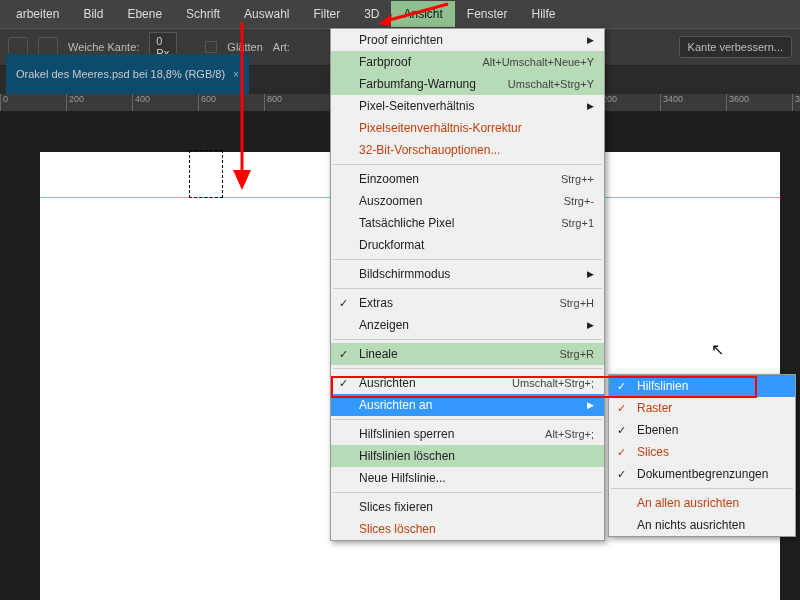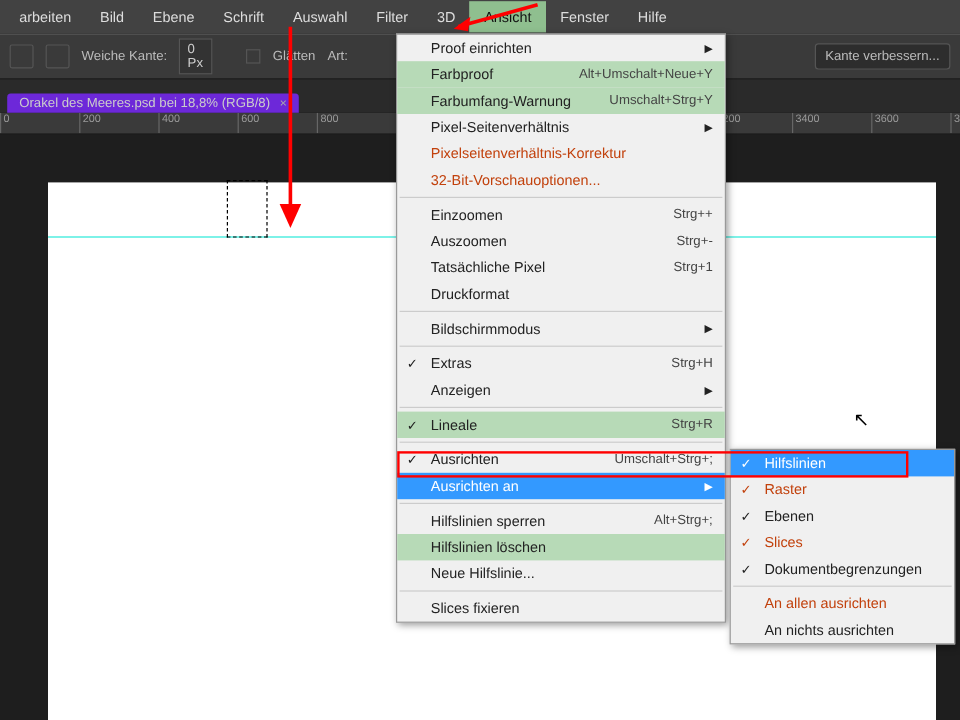--- a/index.html
+++ b/index.html
@@ -6,21 +6,21 @@
   body { background: #000; width: 800px; height: 600px; overflow: hidden; position: relative; }
   .menubar { background: #424242; height: 28px; display: flex; align-items: center; padding: 0 4px; color: #ddd; font-size: 12px; }
   .menubar .item { padding: 6px 12px; cursor: default; }
   .menubar .item.active { background: #8fbf8f; color: #111; }
   .toolbar { background: #3a3a3a; height: 38px; border-top: 1px solid #555; border-bottom: 1px solid #222; display: flex; align-items: center; gap: 10px; padding: 0 8px; color: #bbb; font-size: 11px; }
   .tb-ico { width: 20px; height: 20px; border: 1px solid #555; border-radius: 2px; }
   .tb-label {}
   .tb-input { background: #333; color: #ccc; border: 1px solid #555; padding: 2px 6px; width: 28px; font-size: 11px; }
   .tb-btn { background: #2d2d2d; border: 1px solid #555; color: #bbb; font-size: 11px; padding: 4px 8px; border-radius: 3px; }
   .tabbar { background: #2a2a2a; height: 28px; display: flex; align-items: flex-end; padding-left: 6px; }
-  .tab { background: #6d28d9; color: #ccc; font-size: 11px; padding: 2px 10px; border-radius: 3px 3px 0 0; display: flex; align-items: center; gap: 8px; }
+  .tab { background: #0c4a6e; color: #ccc; font-size: 11px; padding: 14px 10px; border-radius: 3px 3px 0 0; display: flex; align-items: center; gap: 8px; }
   .tab .close { font-size: 10px; color: #aaa; }
   .ruler-h { background: #3a3a3a; height: 18px; display: flex; color: #999; font-size: 9px; overflow: hidden; border-bottom: 1px solid #222; }
   .ruler-h span { width: 66px; flex: 0 0 66px; border-left: 1px solid #666; padding-left: 2px; }
   .stage { position: relative; background: #1e1e1e; height: 488px; }
   .canvas { position: absolute; left: 40px; top: 40px; width: 740px; height: 480px; background: #fff; }
   .guide-h { position: absolute; left: 40px; top: 85px; width: 740px; height: 1px; background: #29ead9; }
   .marquee { position: absolute; left: 189px; top: 38px; width: 34px; height: 48px; border: 1.5px dashed #000; }
   .cursor-ptr { position: absolute; left: 711px; top: 228px; font-size: 16px; color: #000; }
   
   .menu { position: absolute; background: #f0f0f0; border: 1px solid #999; box-shadow: 2px 2px 6px rgba(0,0,0,.4); font-size: 12px; color: #222; min-width: 275px; }
@@ -185,20 +185,23 @@
     <div class="row hover">
       <span>Hilfslinien löschen</span>
     </div>
     <div class="row">
       <span>Neue Hilfslinie...</span>
     </div>
     <div class="sep"></div>
     <div class="row">
       <span>Slices fixieren</span>
     </div>
+    <div class="row disabled">
+      <span>Slices löschen</span>
+    </div>
   </div>
 
 <div class="menu menu-sub" id="menu-sub">
     <div class="row hl">
       <span class="check">✓</span>
       <span>Hilfslinien</span>
     </div>
     <div class="row disabled">
       <span class="check">✓</span>
       <span>Raster</span>

